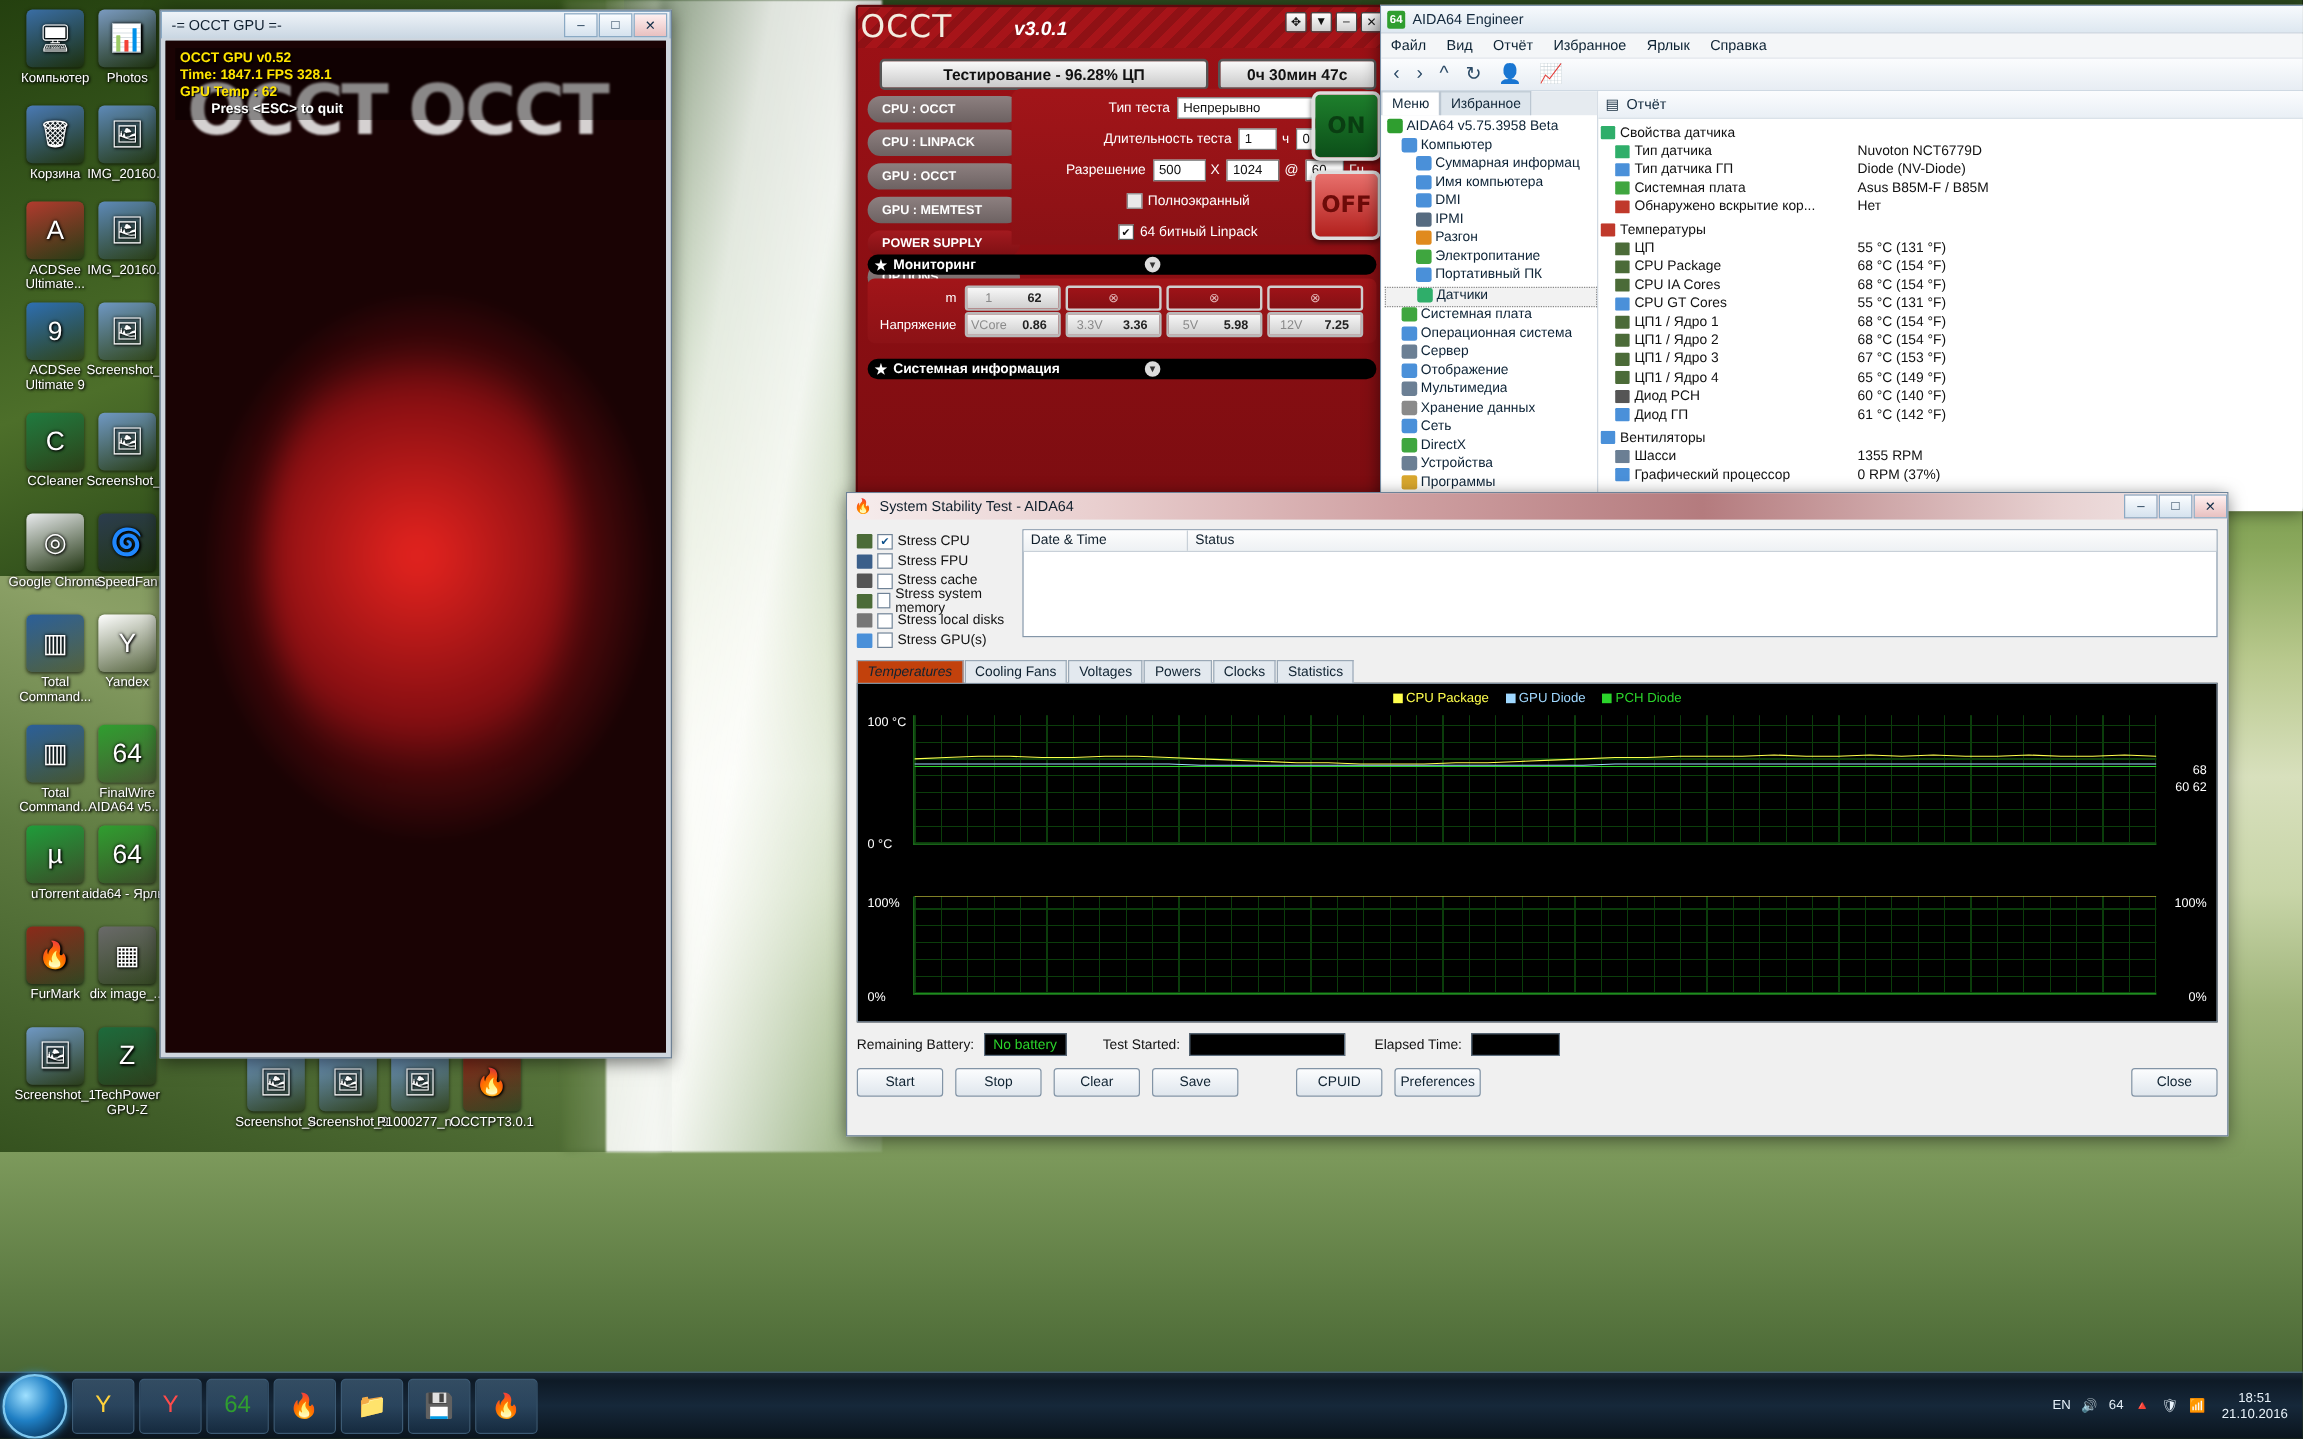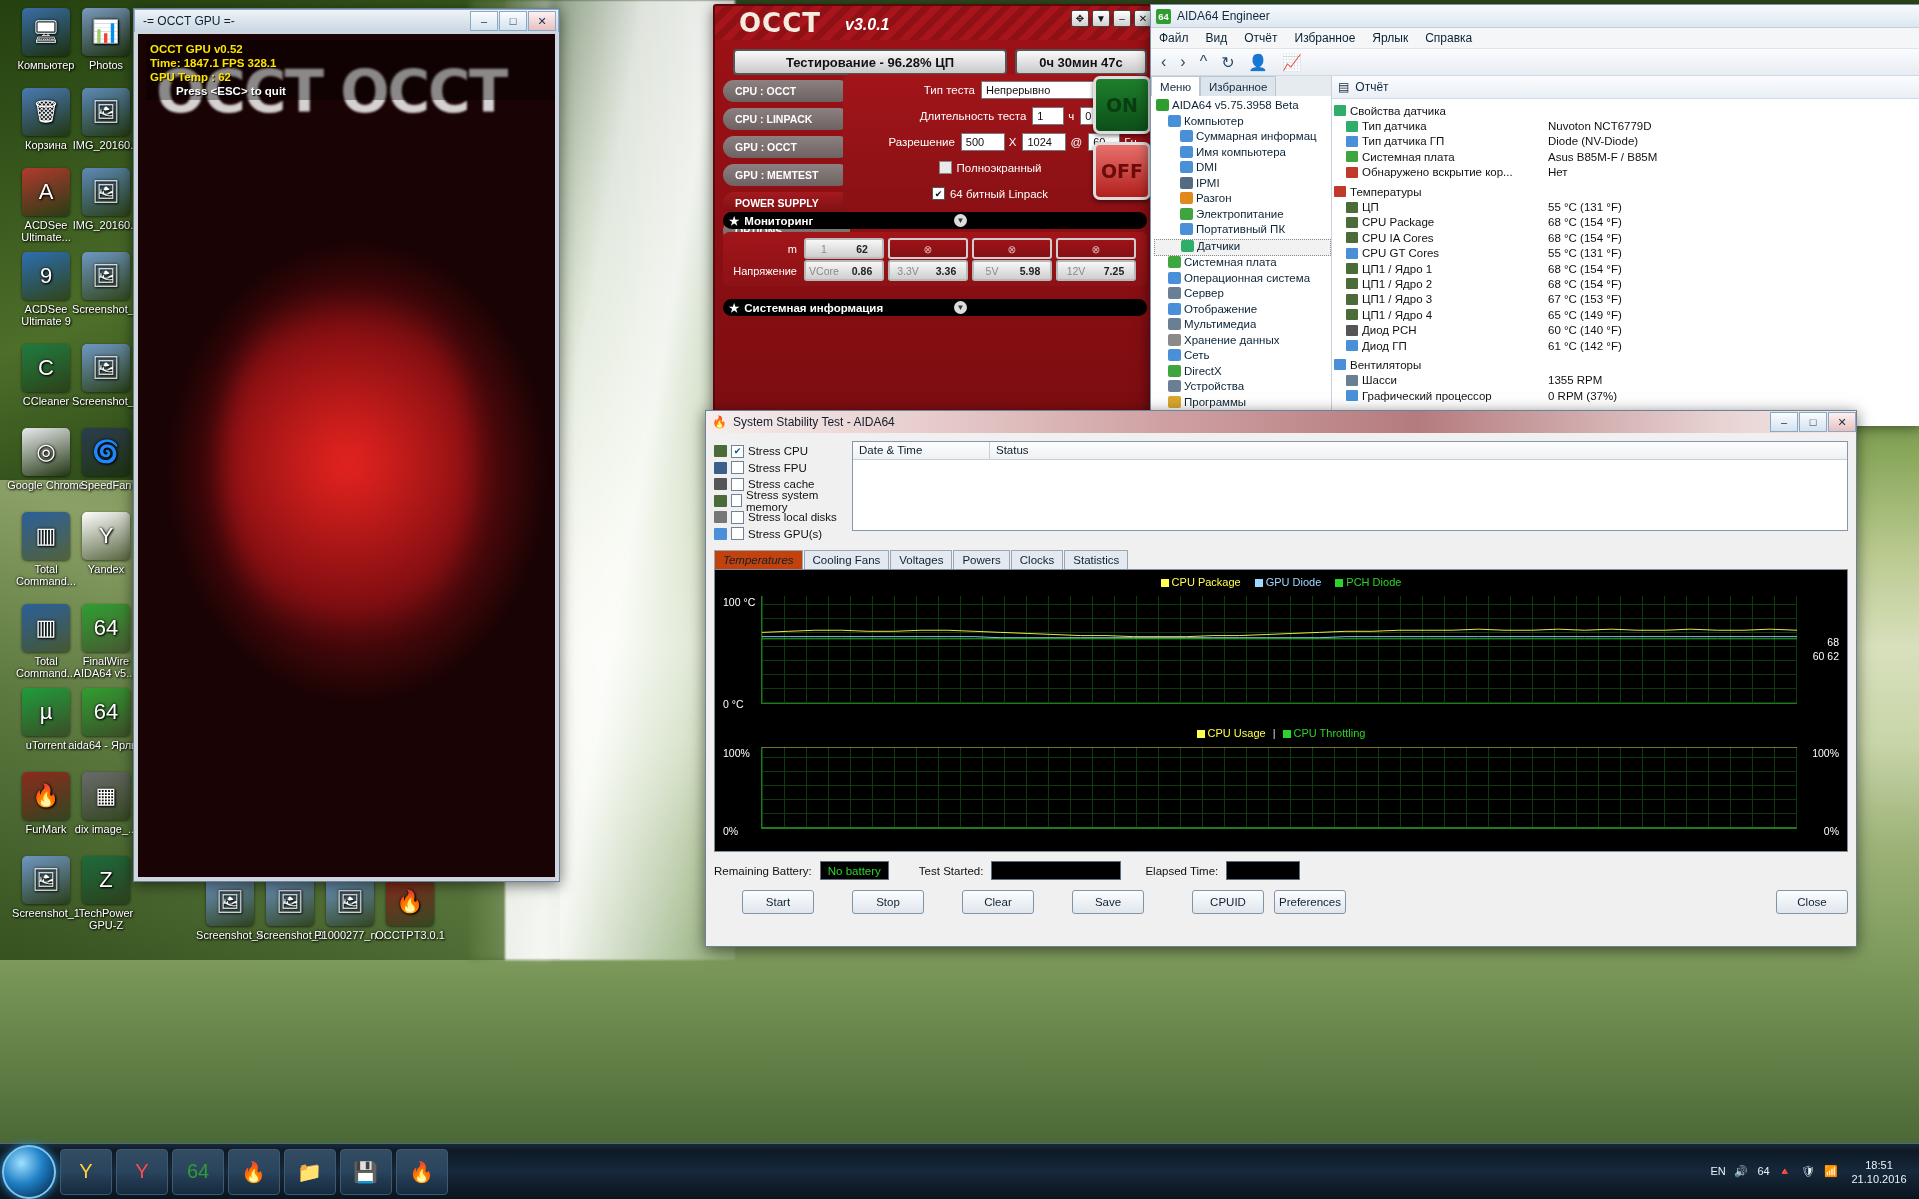--- a/index.html
+++ b/index.html
@@ -83,21 +83,21 @@
   #occtbig{position:absolute;left:18px;top:24px;width:400px;height:70px;
     font-size:58px;font-weight:bold;color:rgba(255,255,255,.82);letter-spacing:-2px;
     font-family:"DejaVu Sans",sans-serif;filter:blur(1px);}
 
   
   #occt{left:713px;top:4px;width:440px;height:405px;
     background:linear-gradient(180deg,#9e1116,#7d0d11);
     border:2px solid #5d080c;border-radius:3px;overflow:hidden;}
   #occthead{height:34px;position:relative;
     background:repeating-linear-gradient(135deg,#a71419 0 7px,#8f1115 7px 14px);}
-  #occtlogo{position:absolute;left:24px;top:2px;font-size:26px;font-weight:bold;
+  #occtlogo{position:absolute;left:2px;top:2px;font-size:26px;font-weight:normal;
     color:#f3ece0;letter-spacing:1px;font-family:"DejaVu Sans",sans-serif;}
   #occtver{position:absolute;left:130px;top:10px;font-size:16px;font-style:italic;
     font-weight:bold;color:#fff;}
   #occtwb{position:absolute;right:3px;top:4px;display:flex;gap:3px;}
   #occtwb div{width:16px;height:15px;border:1px solid #444;border-radius:2px;
     background:linear-gradient(180deg,#fff,#cfcfcf);font-size:10px;color:#111;
     display:flex;align-items:center;justify-content:center;}
   .occtbar{height:22px;margin:5px 0 0 0;border:2px solid #555;border-radius:4px;
     background:linear-gradient(180deg,#fafafa,#c9c9c9);
     display:flex;align-items:center;justify-content:center;
@@ -216,21 +216,21 @@
     border-left:1px solid #1e7a1e;border-bottom:1px solid #1e7a1e;}
   .ylab{position:absolute;left:4px;color:#fff;font-size:10.5px;}
   .ylabR{position:absolute;right:4px;color:#fff;font-size:10.5px;}
   #bottomRow{display:flex;align-items:center;gap:8px;margin-top:9px;font-size:11.5px;color:#111;}
   .blackfield{height:17px;background:#000;border:1px solid #5d6f80;width:128px;}
   .greenfield{height:17px;background:#000;color:#2bd42b;border:1px solid #5d6f80;
     display:flex;align-items:center;justify-content:center;padding:0 7px;font-size:11.5px;}
   #btnrow{display:flex;gap:10px;margin-top:10px;align-items:center;}
   .btn{height:22px;min-width:70px;border:1px solid #8294a6;border-radius:3px;
     background:linear-gradient(180deg,#fcfdfe,#dfe6ed);font-size:11.5px;color:#0f2231;
-    display:flex;align-items:center;justify-content:center;margin-left:28px;}
+    display:flex;align-items:center;justify-content:center;}
 </style>
 </head>
 <body>
 
 <div id="desktop">
   <div id="leftveg"></div>
   <div id="rocks"></div>
   <div id="rocks2"></div>
   <div id="waterfall2"></div>
   <div id="waterfall"></div>
@@ -835,21 +835,20 @@
         <div class="ylabR" id="c1rbot" style="top: 76px;">60 62</div>
         <div class="plot" id="plot1">
             <svg width="1035" height="107" viewBox="0 0 100 100" preserveAspectRatio="none" style="position: absolute; inset: 0px;">
               <polyline points="0.00,34.00 2.56,33.00 5.13,32.00 7.69,32.00 10.26,33.00 12.82,33.00 15.38,32.00 17.95,32.00 20.51,33.00 23.08,34.00 25.64,35.00 28.21,36.00 30.77,37.00 33.33,37.00 35.90,38.00 38.46,38.00 41.03,38.00 43.59,37.00 46.15,37.00 48.72,36.00 51.28,35.00 53.85,34.00 56.41,33.00 58.97,33.00 61.54,32.00 64.10,32.00 66.67,32.00 69.23,31.00 71.79,32.00 74.36,32.00 76.92,31.00 79.49,32.00 82.05,31.00 84.62,32.00 87.18,32.00 89.74,31.00 92.31,32.00 94.87,32.00 97.44,31.00 100.00,32.00" fill="none" stroke="#ffff4d" stroke-width="0.9" vector-effect="non-scaling-stroke"></polyline>
               <polyline points="0.00,38.00 2.56,38.00 5.13,38.00 7.69,38.00 10.26,38.00 12.82,38.00 15.38,38.00 17.95,38.00 20.51,38.00 23.08,39.00 25.64,39.00 28.21,39.00 30.77,39.00 33.33,39.00 35.90,39.00 38.46,39.00 41.03,39.00 43.59,39.00 46.15,39.00 48.72,39.00 51.28,39.00 53.85,39.00 56.41,38.00 58.97,38.00 61.54,38.00 64.10,38.00 66.67,38.00 69.23,38.00 71.79,38.00 74.36,38.00 76.92,38.00 79.49,38.00 82.05,38.00 84.62,38.00 87.18,38.00 89.74,38.00 92.31,38.00 94.87,38.00 97.44,38.00 100.00,38.00" fill="none" stroke="#9fd8ff" stroke-width="0.9" vector-effect="non-scaling-stroke"></polyline>
               <polyline points="0.00,40.00 2.56,40.00 5.13,40.00 7.69,40.00 10.26,40.00 12.82,40.00 15.38,40.00 17.95,40.00 20.51,40.00 23.08,40.00 25.64,40.00 28.21,40.00 30.77,40.00 33.33,40.00 35.90,40.00 38.46,40.00 41.03,40.00 43.59,40.00 46.15,40.00 48.72,40.00 51.28,40.00 53.85,40.00 56.41,40.00 58.97,40.00 61.54,40.00 64.10,40.00 66.67,40.00 69.23,40.00 71.79,40.00 74.36,40.00 76.92,40.00 79.49,40.00 82.05,40.00 84.62,40.00 87.18,40.00 89.74,40.00 92.31,40.00 94.87,40.00 97.44,40.00 100.00,40.00" fill="none" stroke="#2bd42b" stroke-width="0.9" vector-effect="non-scaling-stroke"></polyline>
             </svg>
           </div>
       </div>
       <div id="chart2">
-        <div class="legend" id="legend2"><span class="lg"><span class="sw" style="background:#ffff4d"></span><span style="color:#ffff4d">CPU Usage</span></span><span style="color: rgb(221, 221, 221);">|</span><span class="lg"><span class="sw" style="background:#2bd42b"></span><span style="color:#2bd42b">CPU Throttling</span></span></div>
         <div class="ylab" id="c2ytop" style="top: 22px;">100%</div>
         <div class="ylab" id="c2ybot" style="bottom:10px">0%</div>
         <div class="ylabR" id="c2rtop" style="top: 22px;">100%</div>
         <div class="ylabR" id="c2rbot" style="bottom:10px">0%</div>
         <div class="plot" id="plot2">
             <svg width="1035" height="81" viewBox="0 0 100 100" preserveAspectRatio="none" style="position: absolute; inset: 0px;">
               <polyline points="0.00,0.00 2.56,0.00 5.13,0.00 7.69,0.00 10.26,0.00 12.82,0.00 15.38,0.00 17.95,0.00 20.51,0.00 23.08,0.00 25.64,0.00 28.21,0.00 30.77,0.00 33.33,0.00 35.90,0.00 38.46,0.00 41.03,0.00 43.59,0.00 46.15,0.00 48.72,0.00 51.28,0.00 53.85,0.00 56.41,0.00 58.97,0.00 61.54,0.00 64.10,0.00 66.67,0.00 69.23,0.00 71.79,0.00 74.36,0.00 76.92,0.00 79.49,0.00 82.05,0.00 84.62,0.00 87.18,0.00 89.74,0.00 92.31,0.00 94.87,0.00 97.44,0.00 100.00,0.00" fill="none" stroke="#ffff4d" stroke-width="0.9" vector-effect="non-scaling-stroke"></polyline>
               <polyline points="0.00,100.00 2.56,100.00 5.13,100.00 7.69,100.00 10.26,100.00 12.82,100.00 15.38,100.00 17.95,100.00 20.51,100.00 23.08,100.00 25.64,100.00 28.21,100.00 30.77,100.00 33.33,100.00 35.90,100.00 38.46,100.00 41.03,100.00 43.59,100.00 46.15,100.00 48.72,100.00 51.28,100.00 53.85,100.00 56.41,100.00 58.97,100.00 61.54,100.00 64.10,100.00 66.67,100.00 69.23,100.00 71.79,100.00 74.36,100.00 76.92,100.00 79.49,100.00 82.05,100.00 84.62,100.00 87.18,100.00 89.74,100.00 92.31,100.00 94.87,100.00 97.44,100.00 100.00,100.00" fill="none" stroke="#2bd42b" stroke-width="0.9" vector-effect="non-scaling-stroke"></polyline>
             </svg>
           </div>

